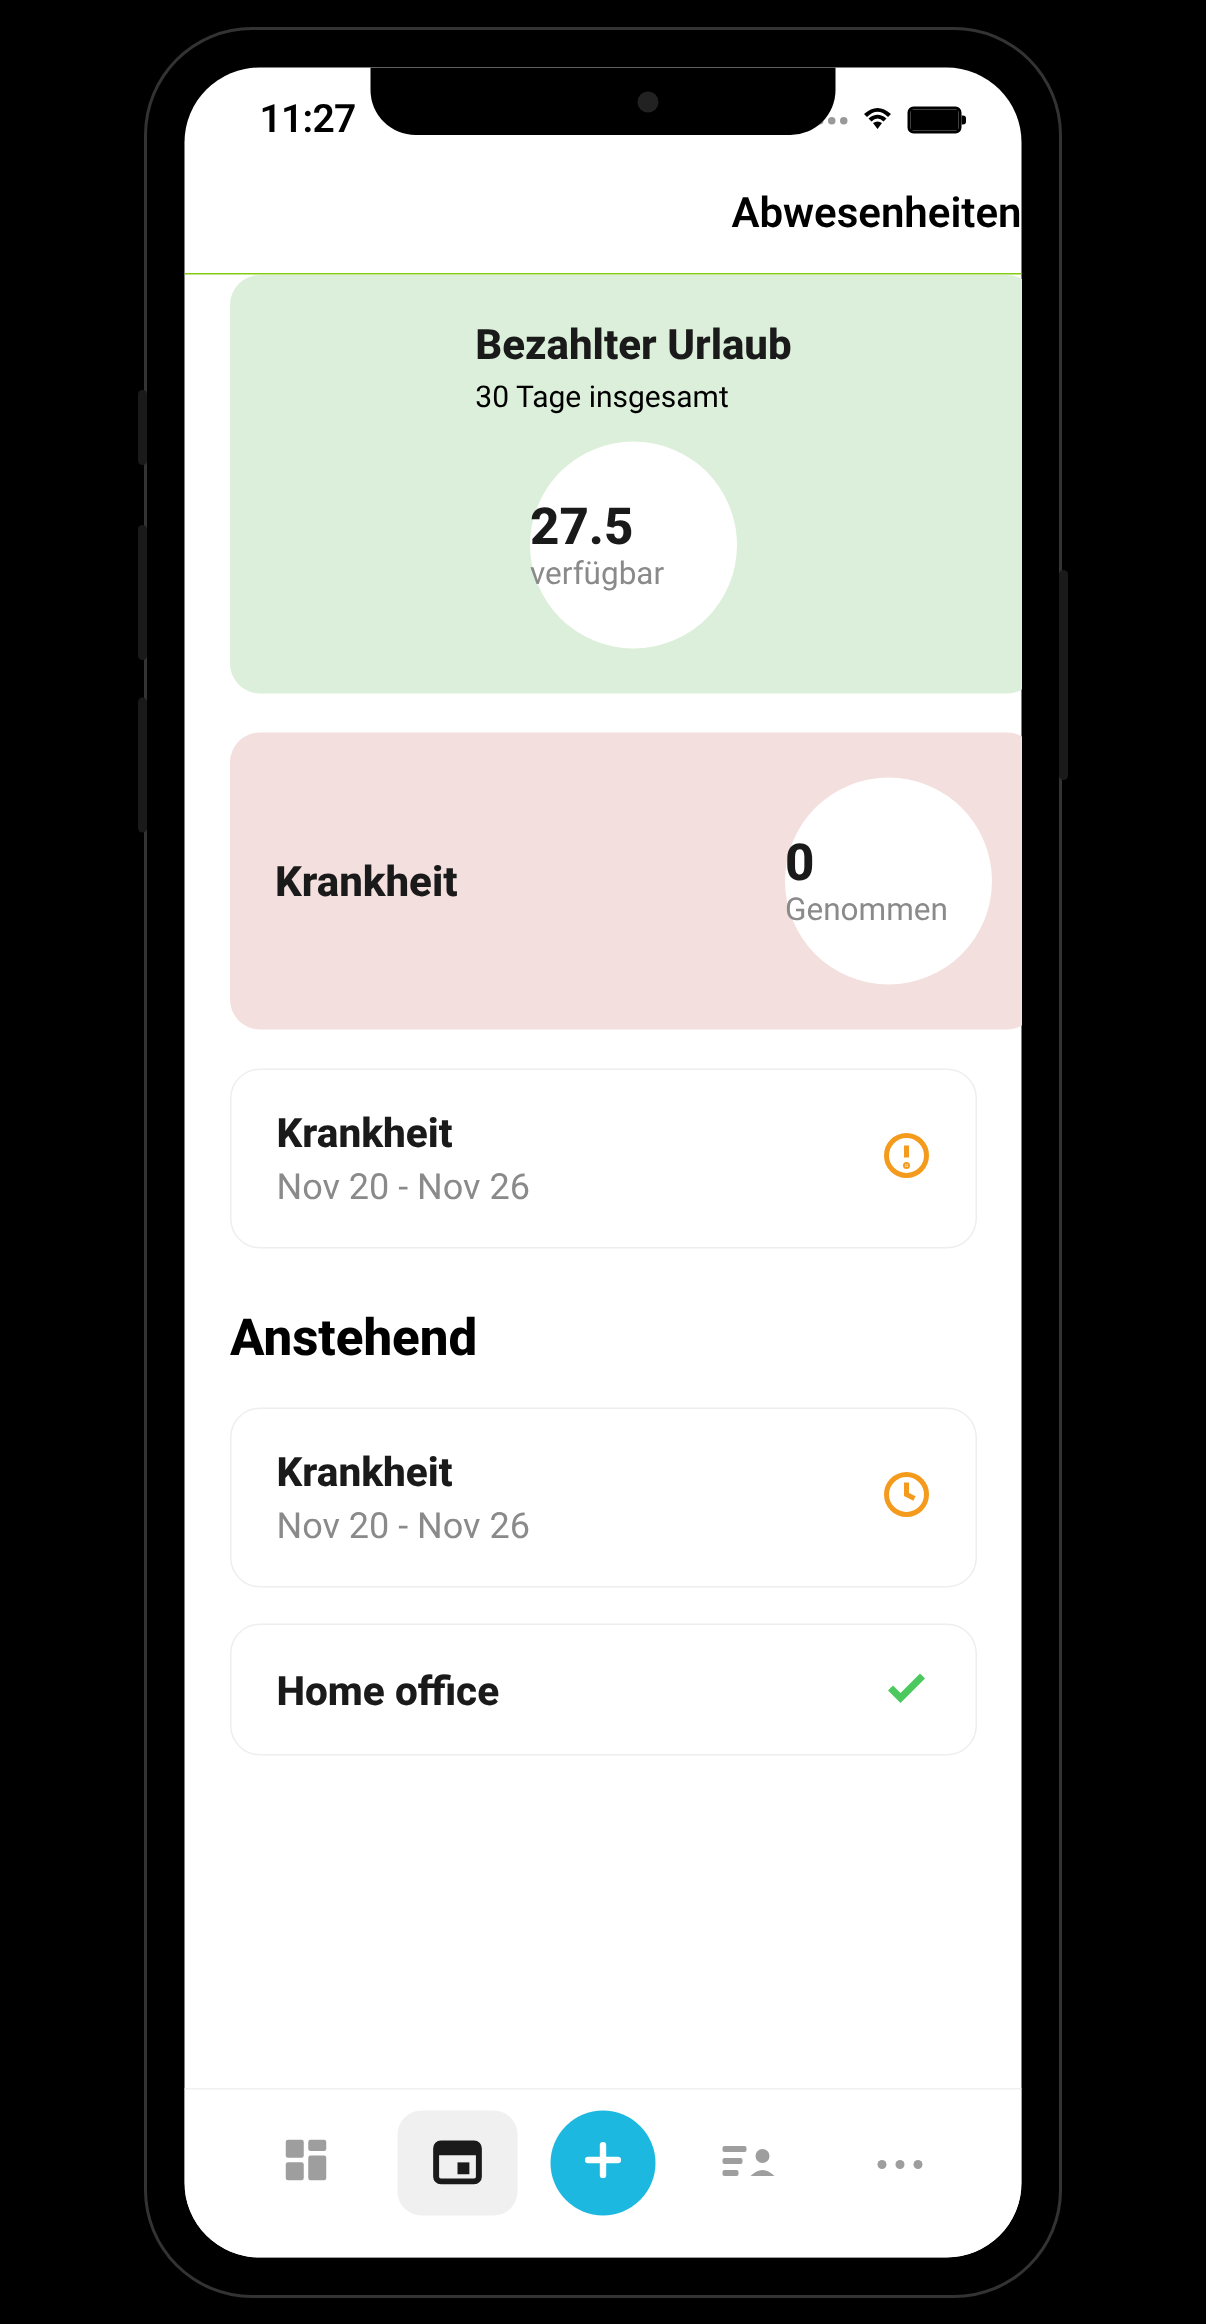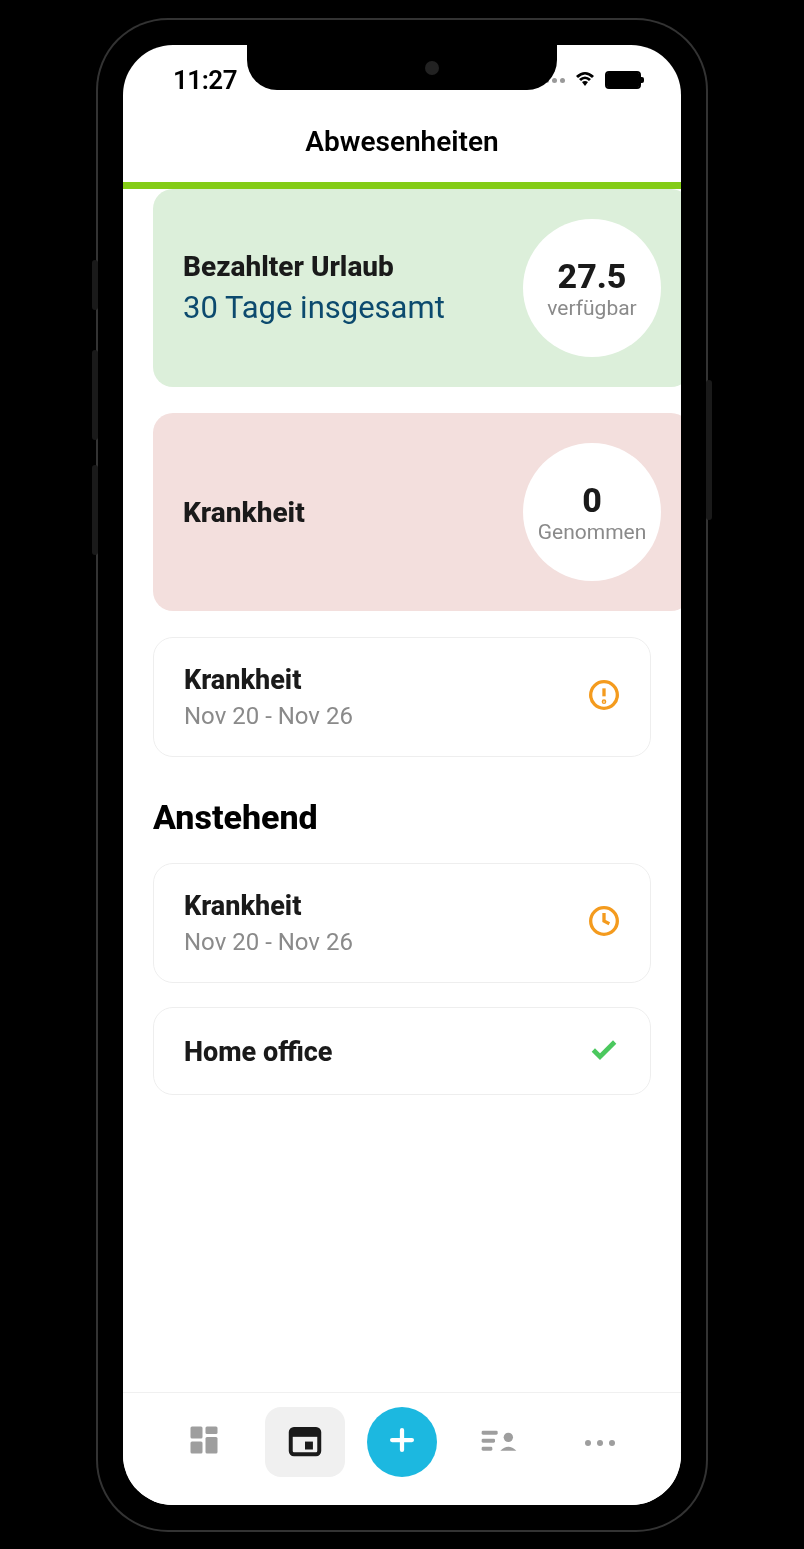--- a/index.html
+++ b/index.html
@@ -68,23 +68,23 @@
 .status-time { font-weight: 600; font-size: 26px; letter-spacing: -0.5px; }
 .status-right { display: flex; align-items: center; gap: 8px; }
 .dots { display: flex; gap: 3px; }
 .dots span { width: 5px; height: 5px; background: #999; border-radius: 50%; }
 .wifi-icon svg { width: 24px; height: 20px; }
 .battery-icon { width: 36px; height: 18px; border: 2px solid #000; border-radius: 4px; position: relative; }
 .battery-icon::after { content: ''; position: absolute; right: -5px; top: 4px; width: 3px; height: 6px; background: #000; border-radius: 0 2px 2px 0; }
 .battery-fill { width: 100%; height: 100%; background: #000; border-radius: 1px; }
 
 .header {
-  text-align: center;
+  text-align: right;
   padding: 20px 0 24px 0;
-  border-bottom: 7px solid #84cc16;
+  border-bottom: 1px solid #84cc16;
 }
 .header-title { font-size: 28px; font-weight: 600; }
 
 .content {
   flex: 1;
   overflow-y: hidden;
   padding: 0 30px;
 }
 
 .section-title {
@@ -103,37 +103,37 @@
   border-radius: 20px;
   padding: 30px 30px;
   display: flex;
   align-items: center;
   justify-content: space-between;
   gap: 18px;
   min-height: 196px;
 }
 .card-main { flex: 0 0 538px; }
 .card-peek { flex: 0 0 90px; overflow: hidden; justify-content: flex-start; }
-.card-green { background: #dcefda; }
+.card-green { background: #dcefda; flex-direction: column; }
 .card-beige { background: #f0efe6; }
 .card-pink { background: #f3dfdd; }
 .card-blue { background: #e4ecef; }
 
 .card-left { display: flex; flex-direction: column; gap: 6px; }
 .card-name { font-size: 28px; font-weight: 800; color: #1a1a1a; }
-.card-sub { font-size: 31px; color: #0c4a6e; }
+.card-sub { font-size: 20px; color: #000000; }
 
 .card-circle {
   width: 138px;
   height: 138px;
   background: #fff;
   border-radius: 50%;
   display: flex;
   flex-direction: column;
-  align-items: center;
+  align-items: flex-start;
   justify-content: center;
   flex-shrink: 0;
 }
 .circle-value { font-size: 34px; font-weight: 800; color: #1a1a1a; }
 .circle-label { font-size: 21px; color: #8a8a8a; }
 .peek-text { font-size: 20px; font-weight: 800; color: #0f172a; }
 
 .list-card {
   border: 1px solid #eee;
   border-radius: 20px;

